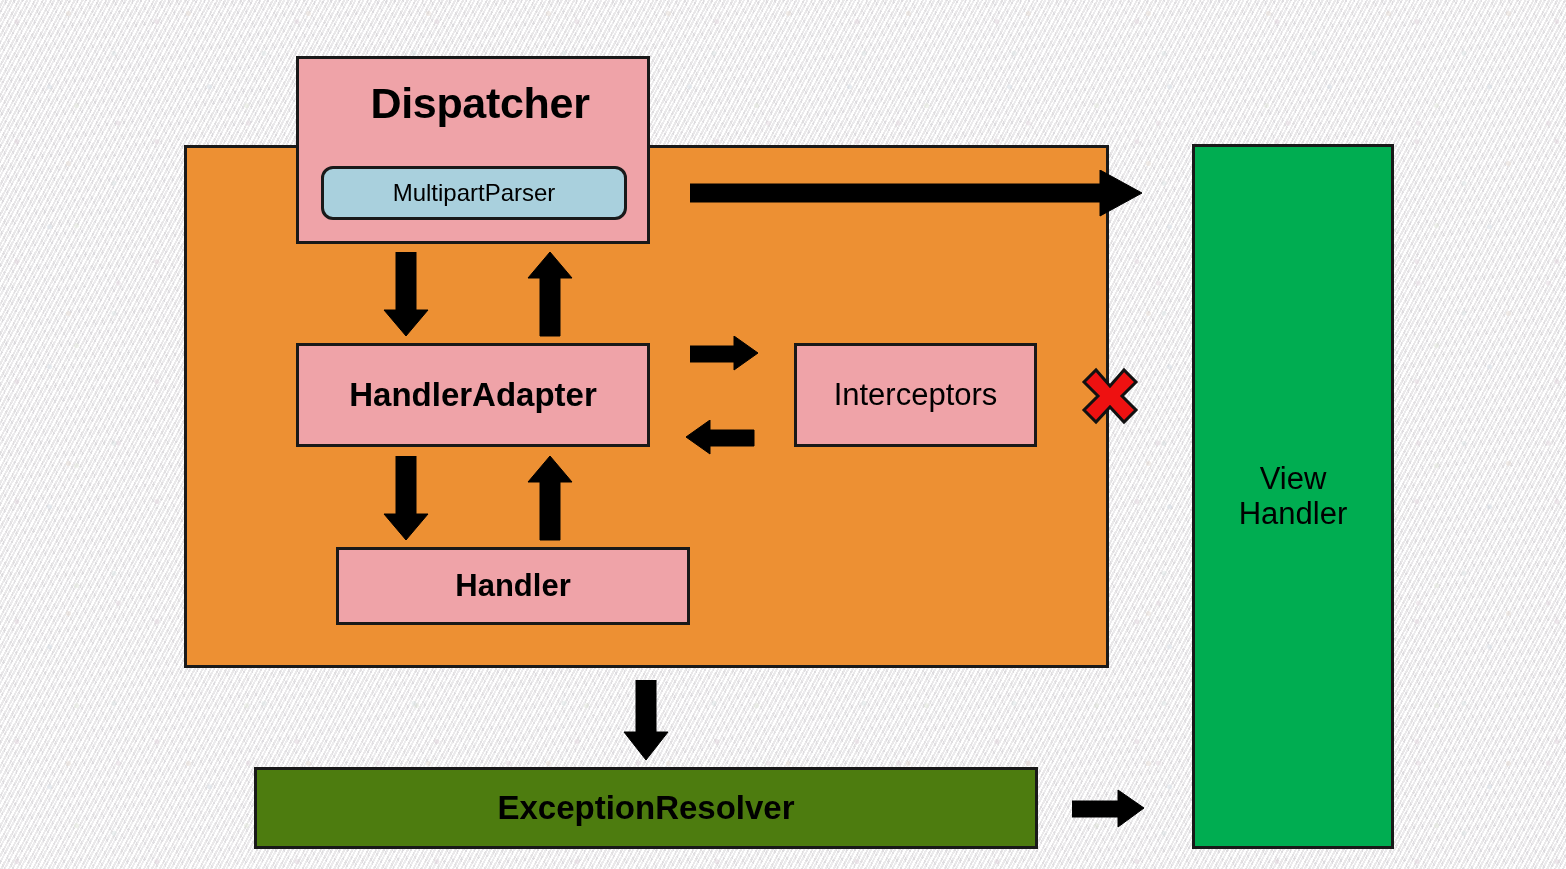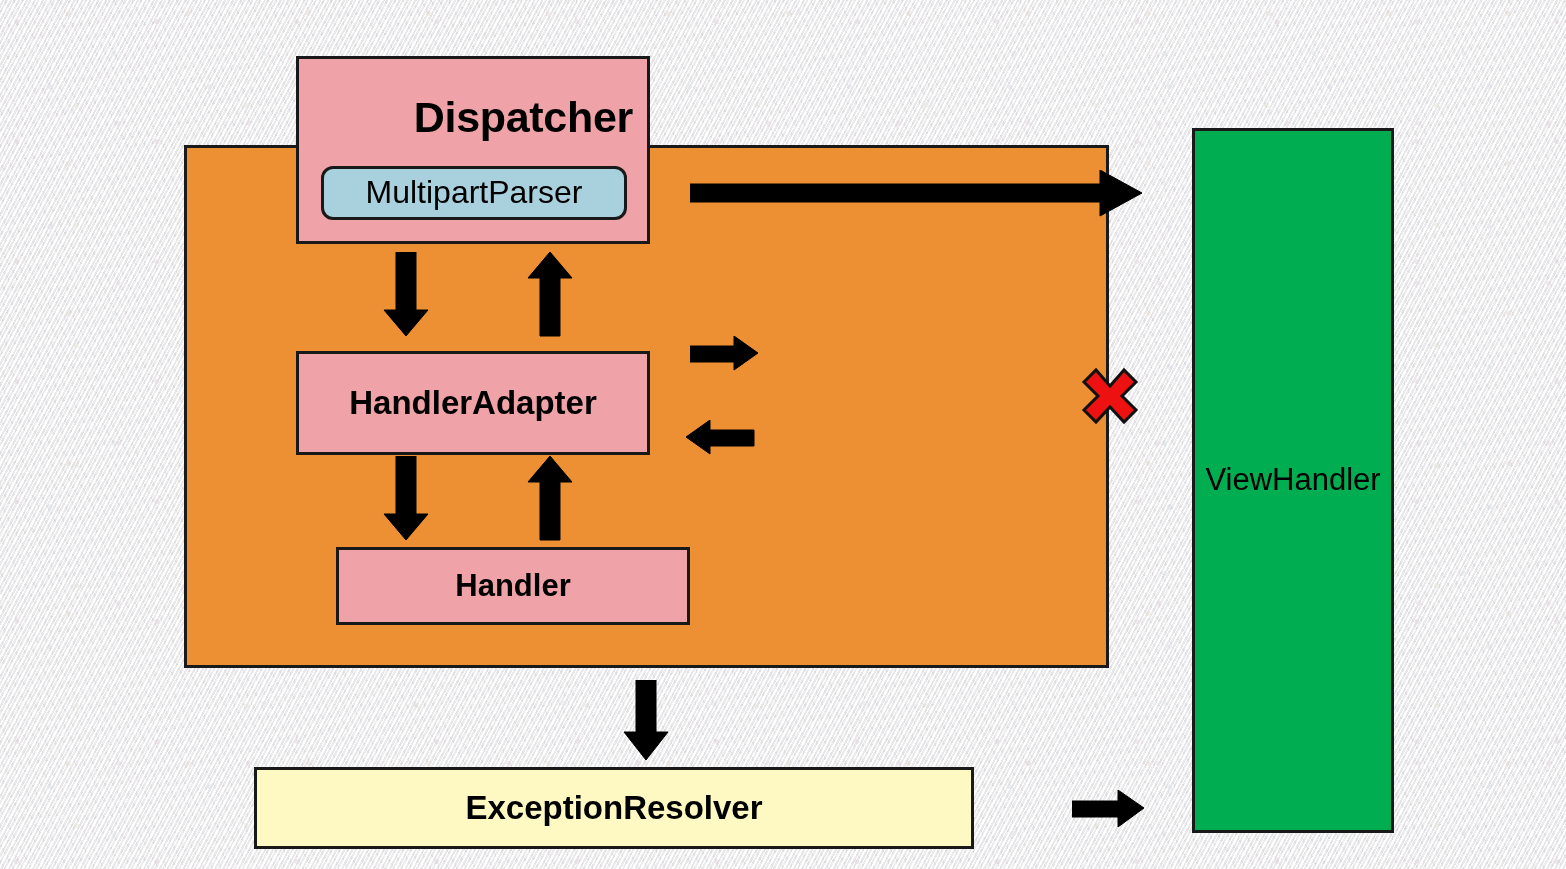--- a/index.html
+++ b/index.html
@@ -80,23 +80,23 @@
   }
 
   
   #dispatcher-box {
     left: 296px;
     top: 56px;
     width: 354px;
     height: 188px;
     background-color: #efa3a8;
     flex-direction: column;
-    align-items: flex-end;
+    align-items: center;
     justify-content: flex-start;
-    padding: 14px;
+    padding: 0;
   }
   #dispatcher-label {
     font-size: 43px;
     font-weight: bold;
     margin: 20px 0 0 14px;
     letter-spacing: -0.3px;
   }
 
   #multipart-box {
     position: absolute;
@@ -104,33 +104,32 @@
     top: 107px;
     width: 306px;
     height: 54px;
     box-sizing: border-box;
     background-color: #a9d0dd;
     border: 3px solid #191919;
     border-radius: 12px;
     display: flex;
     align-items: center;
     justify-content: center;
-    font-size: 32px;
+    font-size: 24px;
     color: #000;
   }
 
   #handleradapter-box {
     left: 296px;
     top: 343px;
     width: 354px;
     height: 104px;
     background-color: #efa3a8;
     font-size: 33px;
     font-weight: bold;
-    margin-top: 8px;
   }
 
   #interceptors-box {
     left: 794px;
     top: 343px;
     width: 243px;
     height: 104px;
     background-color: #efa3a8;
     font-size: 31px;
     font-weight: normal;
@@ -143,36 +142,37 @@
     height: 78px;
     background-color: #efa3a8;
     font-size: 31px;
     font-weight: bold;
     margin-left: 40px;
   }
 
   #exceptionresolver-box {
     left: 254px;
     top: 767px;
-    width: 720px;
+    width: 784px;
     height: 82px;
-    background-color: #fef9c3;
+    background-color: #4d7c0f;
     font-size: 33px;
     font-weight: bold;
     text-align: right;
   }
 
   #viewresolver-box {
     left: 1192px;
-    top: 128px;
+    top: 144px;
     width: 202px;
     height: 705px;
     background-color: #00ad51;
     font-size: 31px;
     font-weight: normal;
+    flex-direction: column;
   }
   #viewresolver-box .vr-line { display: block; }
 
   
   .arrow {
     position: absolute;
   }
   .arrow svg { display: block; }
 
   
@@ -228,20 +228,23 @@
       <polygon points="0,10 44,10 44,0 68,17 44,34 44,26 0,26" fill="#000000" stroke="#000000" stroke-width="1"></polygon>
     </svg>
   </div>
 
   <div class="arrow" style="left:686px; top:420px;">
     <svg width="70" height="36" viewBox="0 0 70 36">
       <polygon points="68,10 24,10 24,0 0,17 24,34 24,26 68,26" fill="#000000" stroke="#000000" stroke-width="1"></polygon>
     </svg>
   </div>
 
+  <div class="node" id="interceptors-box">
+    <span>Interceptors</span>
+  </div>
 
   <div id="reject-x">
     <svg width="60" height="60" viewBox="0 0 60 60">
       <polygon points="30,20 44,4 56,16 42,30 56,44 44,56 30,41 16,56 4,44 18,30 4,16 16,4" fill="#ee1111" stroke="#111111" stroke-width="3" stroke-linejoin="miter"></polygon>
     </svg>
   </div>
 
   <div class="arrow" style="left:383px; top:456px;">
     <svg width="46" height="86" viewBox="0 0 46 86">
       <polygon points="13,0 33,0 33,58 45,58 23,84 1,58 13,58" fill="#000000" stroke="#000000" stroke-width="1"></polygon>

